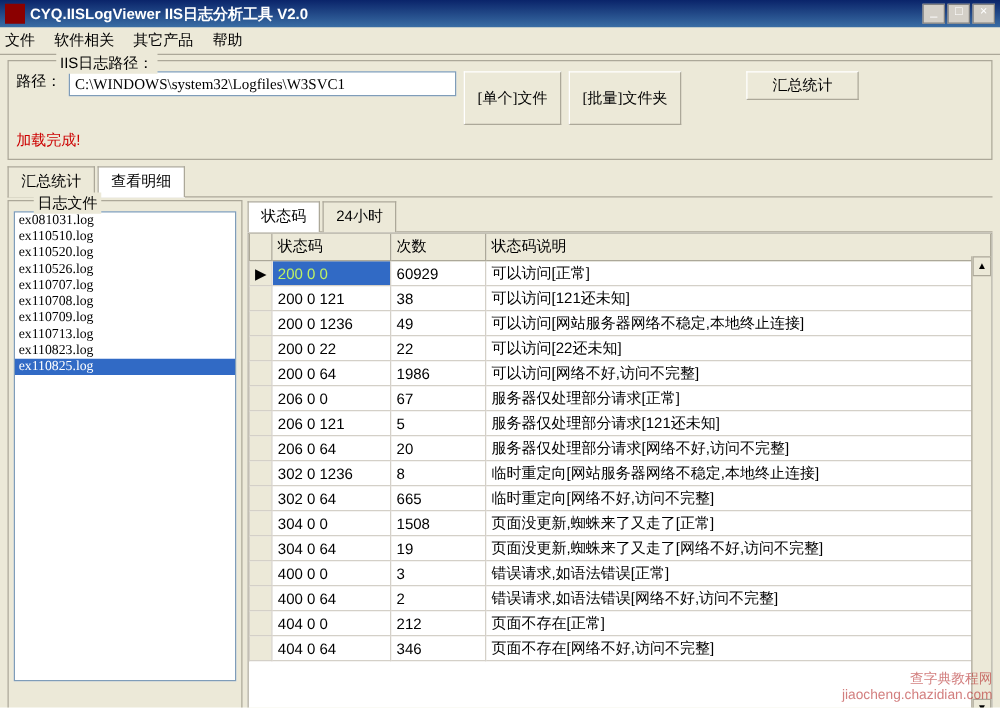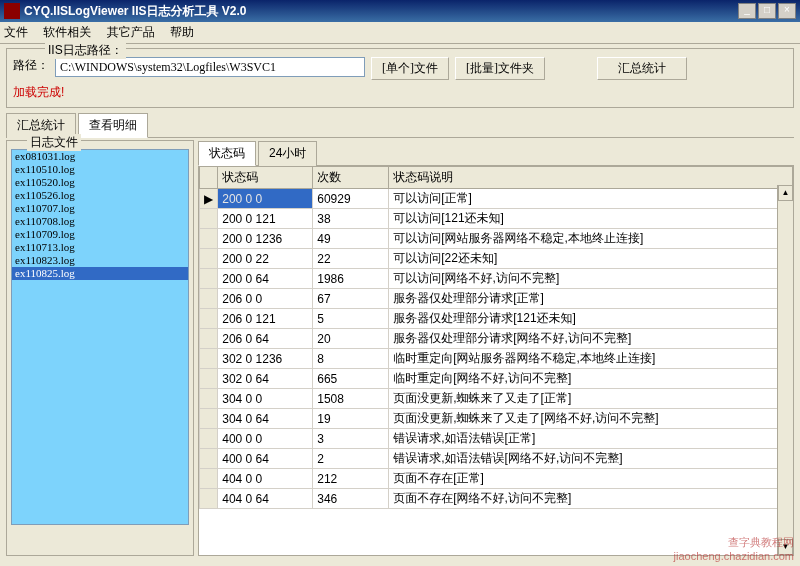--- a/index.html
+++ b/index.html
@@ -7,40 +7,40 @@
 .titlebar { background: linear-gradient(#0a246a, #3a6ea5); color: #fff; height: 22px; display: flex; align-items: center; padding: 0 4px; }
 .titlebar .icon { width: 16px; height: 16px; background: #8b0000; margin-right: 4px; display: inline-block; }
 .titlebar .title { flex: 1; font-weight: bold; font-size: 12px; }
 .titlebar .winbtn { width: 18px; height: 16px; background: #d4d0c8; border: 1px solid #808080; margin-left: 2px; text-align: center; line-height: 12px; font-size: 10px; cursor: pointer; font-family: sans-serif; }
 .menubar { background: #ece9d8; padding: 2px 4px; border-bottom: 1px solid #aca899; }
 .menubar span { margin-right: 12px; cursor: pointer; }
 .groupbox { border: 1px solid #aca899; margin: 4px 6px; padding: 8px 6px 6px 6px; position: relative; }
 .groupbox .legend { position: absolute; top: -7px; left: 8px; background: #ece9d8; padding: 0 3px; font-size: 12px; margin-left: 30px; }
 .pathrow { display: flex; align-items: flex-start; gap: 6px; }
 .pathrow input { flex: 0 0 310px; height: 20px; border: 1px solid #7f9db9; padding: 0 4px; font-family: "SimSun"; font-size: 12px; }
-.btn { background: #ece9d8; border: 1px solid #aca899; border-top-color: #fff; border-left-color: #fff; padding: 2px 10px; cursor: pointer; font-family: "SimSun"; font-size: 12px; }
+.btn { background: #ece9d8; border: 1px solid #aca899; border-top-color: #fff; border-left-color: #fff; padding: 12px 10px; cursor: pointer; font-family: "SimSun"; font-size: 12px; }
 .status-red { color: #c00; margin-top: 4px; font-size: 12px; }
 .tabs { margin: 0 6px; display: flex; border-bottom: 1px solid #aca899; }
 .tab { padding: 3px 10px; border: 1px solid #aca899; border-bottom: none; background: #ece9d8; margin-right: 2px; cursor: pointer; position: relative; top: 1px; }
 .tab.active { background: #fff; border-bottom: 1px solid #fff; }
 .main { display: flex; margin: 2px 6px 4px 6px; gap: 4px; height: 416px; }
 .filebox { flex: 0 0 188px; border: 1px solid #aca899; padding: 8px 4px 4px 4px; position: relative; }
 .filebox .legend { position: absolute; top: -7px; left: 20px; background: #ece9d8; padding: 0 3px; }
-.filelist { border: 1px solid #7f9db9; background: #7dd3fc; height: 376px; overflow-y: auto; font-size: 11px; font-family: "SimSun"; }
+.filelist { border: 1px solid #7f9db9; background: #ffffff; height: 376px; overflow-y: auto; font-size: 11px; font-family: "SimSun"; }
 .filelist div { padding: 0 3px; line-height: 13px; cursor: pointer; white-space: nowrap; }
 .filelist div.sel { background: #316ac5; color: #fff; }
 .rightpane { flex: 1; display: flex; flex-direction: column; }
 .subtabs { display: flex; border-bottom: 1px solid #aca899; }
 .grid-wrap { border: 1px solid #aca899; flex: 1; background: #fff; overflow: hidden; position: relative; }
 .grid { width: 100%; border-collapse: collapse; font-size: 12px; }
 .grid th { background: #ece9d8; border: 1px solid #aca899; border-top: none; padding: 2px 4px; text-align: left; font-weight: normal; height: 18px; }
 .grid th:first-child { width: 18px; }
 .grid td { border: 1px solid #d4d0c8; padding: 1px 4px; height: 20px; white-space: nowrap; overflow: hidden; }
 .grid td.rowhdr { background: #ece9d8; width: 18px; text-align: center; }
-.grid tr.sel td.c0 { background: #316ac5; color: #e5e5e5; }
+.grid tr.sel td.c0 { background: #316ac5; color: #bef264; }
 .grid td.c0 { width: 95px; }
 .grid td.c1 { width: 76px; }
 .vscroll { position: absolute; right: 0; top: 18px; bottom: 0; width: 16px; background: #ece9d8; border-left: 1px solid #aca899; }
 .vscroll .btnup, .vscroll .btndown { height: 16px; background: #ece9d8; border: 1px solid #aca899; text-align: center; font-size: 8px; line-height: 14px; cursor: pointer; }
 .vscroll .btndown { position: absolute; bottom: 0; left: 0; right: 0; }
 .watermark { position: absolute; bottom: 4px; right: 6px; color: rgba(180,40,40,0.6); font-size: 11px; font-family: sans-serif; text-align: right; pointer-events: none; }
 </style>
 </head>
 <body>
 

